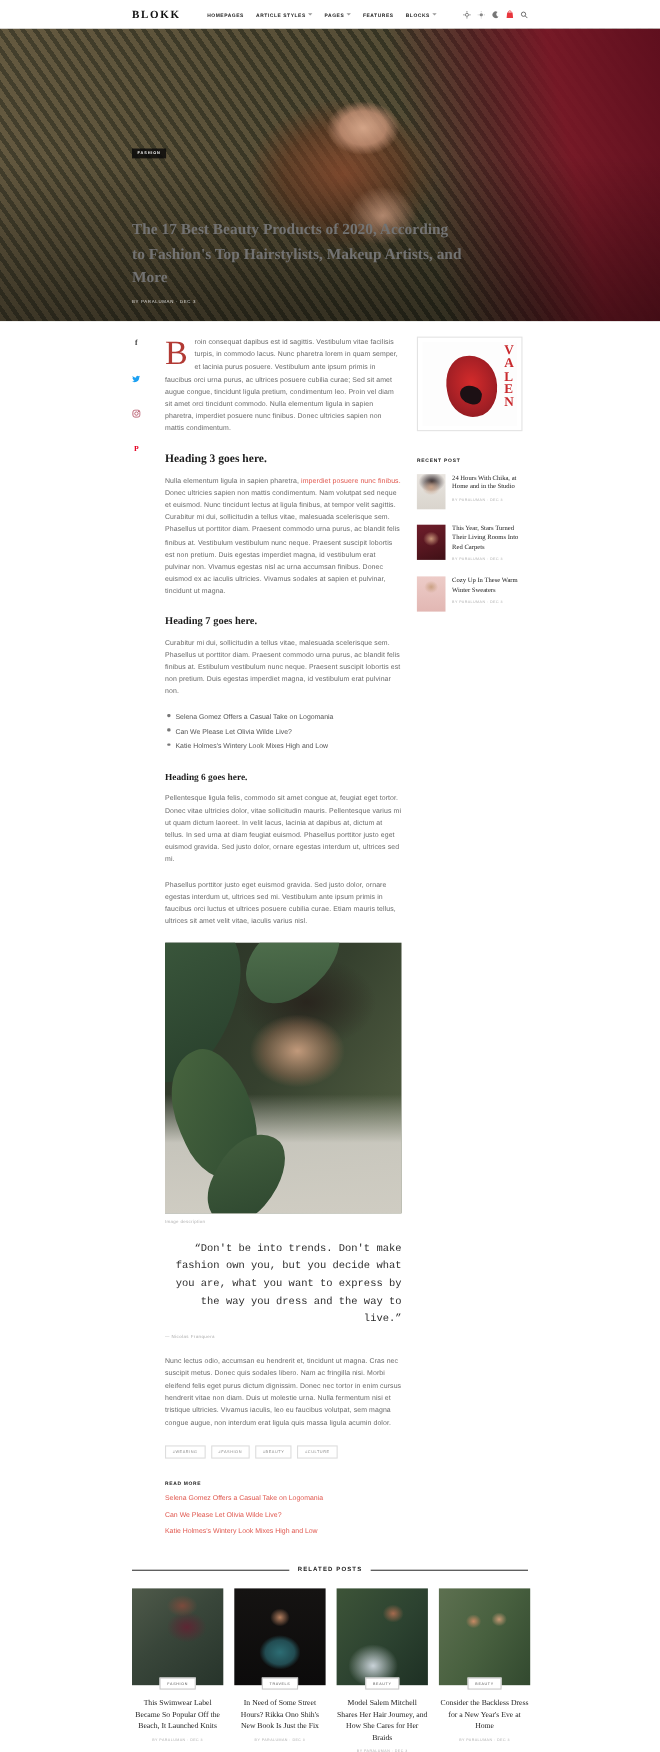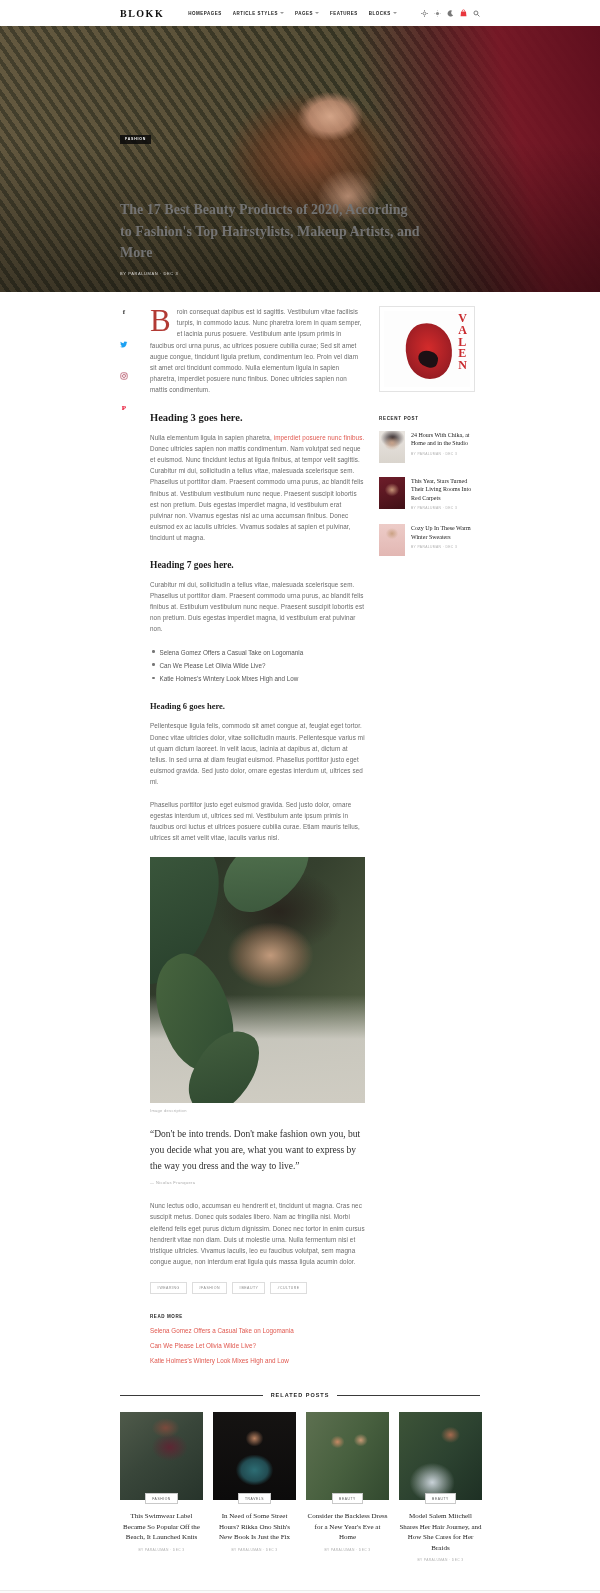--- a/index.html
+++ b/index.html
@@ -59,21 +59,21 @@
       radial-gradient(90px 60px at 60% 22%, rgba(40,34,28,.9) 0%, rgba(30,28,24,0) 70%),
       linear-gradient(to bottom, rgba(0,0,0,0) 56%, rgba(214,211,203,.9) 74%, #cfccc2 100%),
       linear-gradient(125deg, #2a3326 0%, #35402e 45%, #49553c 75%, #596348 100%);
   }
   .leaf { position:absolute; background:linear-gradient(135deg, #49663f, #2e4a31); border-radius:60% 40% 55% 45% / 55% 45% 60% 40%; }
   .leaf.l1 { width:90px; height:150px; left:-28px; top:-20px; transform:rotate(18deg); background:linear-gradient(135deg,#3d5a3e,#273e2b); }
   .leaf.l2 { width:70px; height:120px; left:10px; top:96px; transform:rotate(-24deg); }
   .leaf.l3 { width:64px; height:96px; left:84px; top:-34px; transform:rotate(40deg); background:linear-gradient(135deg,#587a54,#39543a); }
   .leaf.l4 { width:56px; height:90px; left:46px; top:170px; transform:rotate(28deg); background:linear-gradient(135deg,#44603f,#2c452e); }
   .caption { font-size:4px; color:#b0b0b0; letter-spacing:.3px; margin:5px 0 14px; }
-  .quote { font-family:Liberation Serif, serif; font-size:9.5px; line-height:1.68; color:#2d2d2d; margin:14px 0 5px; }
+  .quote { font-family:Liberation Mono, monospace; font-size:9.5px; line-height:1.68; color:#2d2d2d; margin:14px 0 5px;text-align:right; }
   .quote-author { font-size:4px; color:#a8a8a8; letter-spacing:.4px; margin-bottom:15px; }
   .tags { display:flex; gap:5px; margin:15px 0 20px; }
   .tag { font-size:3.5px; letter-spacing:.5px; color:#8a8a8a; border:1px solid #ddd; padding:3px 6px; cursor:pointer; }
   .readmore-label { font-size:4.5px; font-weight:bold; letter-spacing:.6px; color:#1c1c1c; margin-bottom:8px; }
   .readmore a, .rm-link { display:block; font-size:6.3px; color:#e0584f; margin-bottom:8px; text-decoration:none; cursor:pointer; }
 
   
   .ad { width:96px; height:86px; border:1px solid #e3e3e3; background:#fff; position:relative; overflow:hidden; margin-bottom:24px; cursor:pointer; }
   .ad-inner { position:absolute; inset:4px; background:#fdfdfd; }
   .ad-blob { position:absolute; width:46px; height:56px; left:22px; top:12px; background:radial-gradient(30px 36px at 50% 45%, #d42b2b 0%, #a31f25 70%, #8c1a20 100%); border-radius:46% 54% 50% 50% / 52% 48% 55% 45%; transform:rotate(-12deg); }
@@ -311,31 +311,31 @@
         <div class="card-title">This Swimwear Label Became So Popular Off the Beach, It Launched Knits</div>
         <div class="card-byline">BY PARALUMAN · DEC 3</div>
       </div>
       <div class="card">
         <div class="card-img ci2"></div>
         <div class="card-pill">TRAVELS</div>
         <div class="card-title">In Need of Some Street Hours? Rikka Ono Shih's New Book Is Just the Fix</div>
         <div class="card-byline">BY PARALUMAN · DEC 3</div>
       </div>
       <div class="card">
+        <div class="card-img ci4"></div>
+        <div class="card-pill">BEAUTY</div>
+        <div class="card-title">Model Salem Mitchell Shares Her Hair Journey, and How She Cares for Her Braids</div>
+        <div class="card-byline">BY PARALUMAN · DEC 3</div>
+      </div>
+      <div class="card">
         <div class="card-img ci3"></div>
         <div class="card-pill">BEAUTY</div>
         <div class="card-title">Consider the Backless Dress for a New Year's Eve at Home</div>
         <div class="card-byline">BY PARALUMAN · DEC 3</div>
       </div>
-      <div class="card">
-        <div class="card-img ci4"></div>
-        <div class="card-pill">BEAUTY</div>
-        <div class="card-title">Model Salem Mitchell Shares Her Hair Journey, and How She Cares for Her Braids</div>
-        <div class="card-byline">BY PARALUMAN · DEC 3</div>
-      </div>
     </div>
   </div>
 
   <div class="footer">
     
     
     
   </div>
 
 </div>

